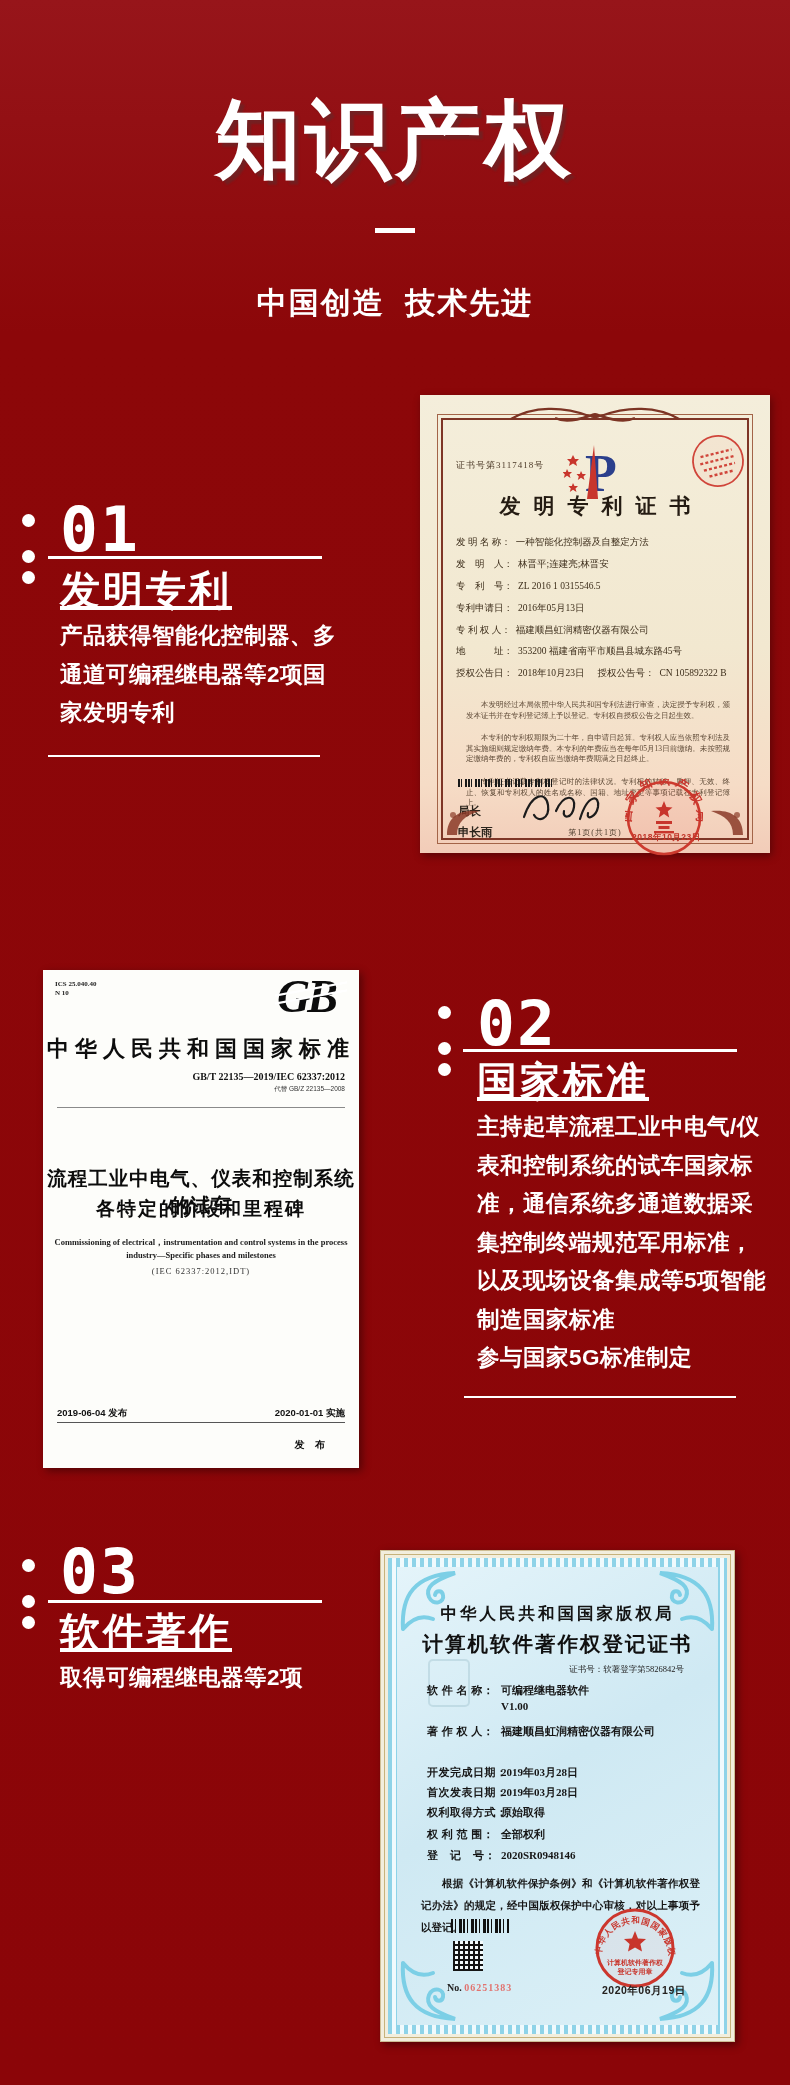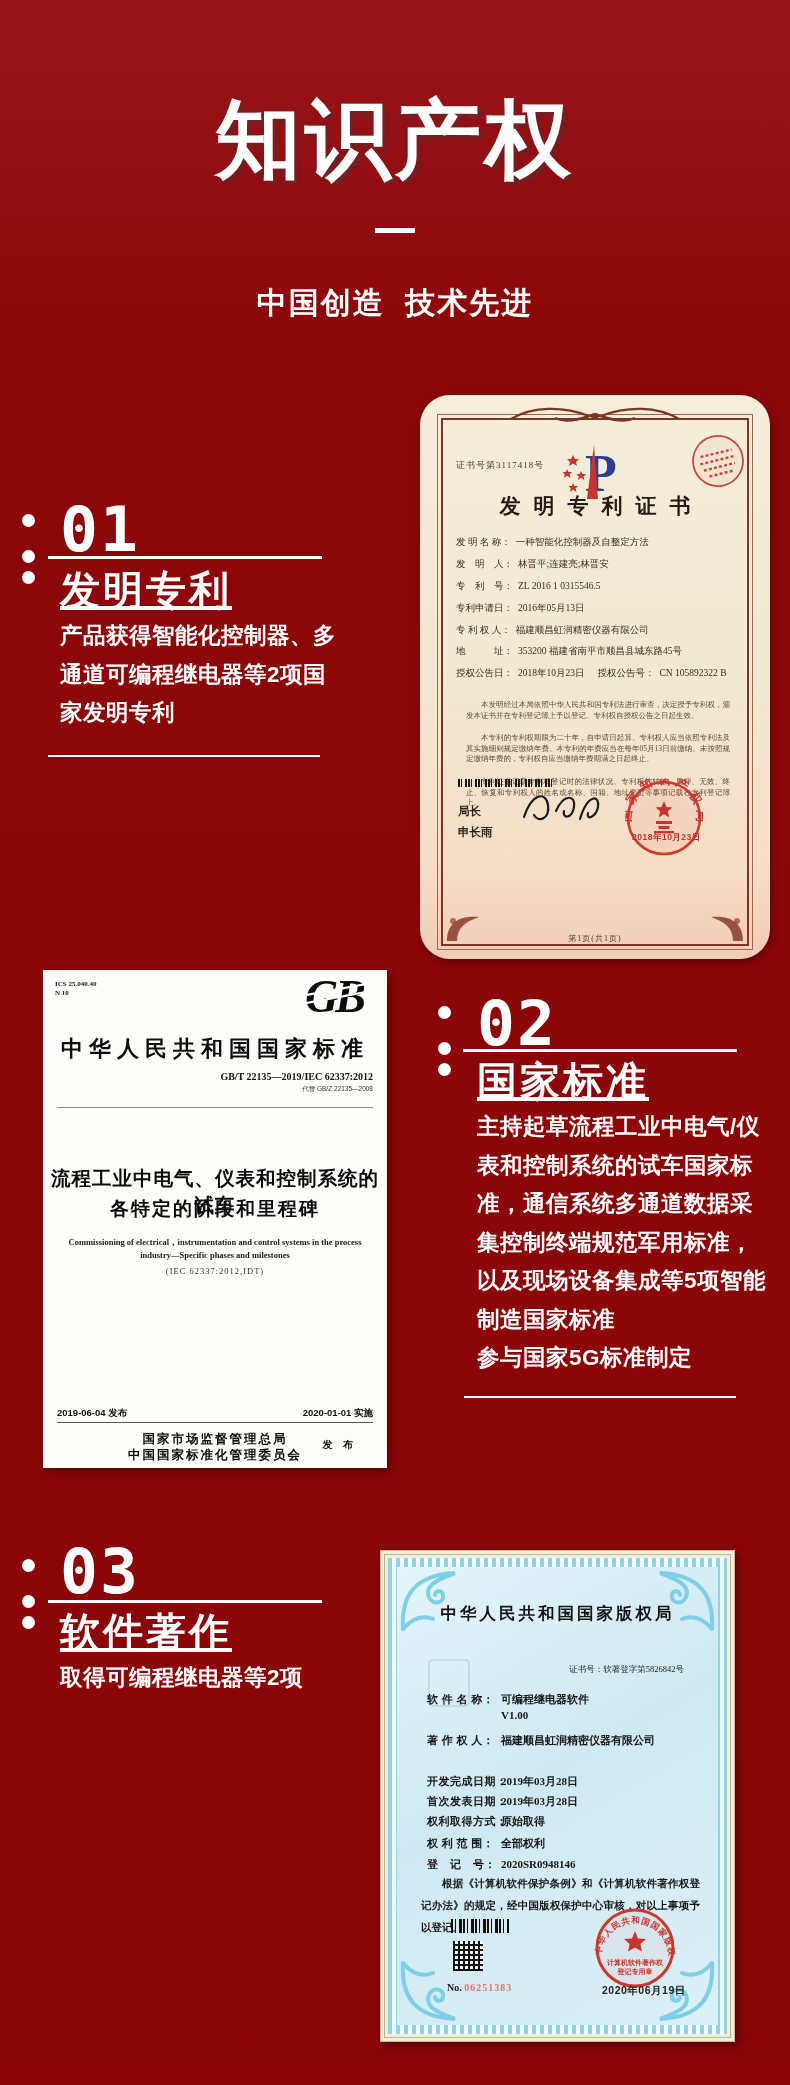--- a/index.html
+++ b/index.html
@@ -25,23 +25,23 @@
   .sec-head{position:absolute;font-size:40px;font-weight:800;letter-spacing:3px;line-height:1.1;text-decoration:underline;}
   .sec-desc{position:absolute;font-size:22.5px;line-height:38.5px;font-weight:600;letter-spacing:.5px;}
   #s1-dots{left:22px;top:514px;} #s2-dots{left:438px;top:1006px;} #s3-dots{left:22px;top:1559px;}
   #s1-num{left:60px;top:498px;} #s2-num{left:477px;top:992px;} #s3-num{left:60px;top:1540px;}
   #s1-rule{left:48px;top:556px;width:274px;} #s2-rule{left:463px;top:1049px;width:274px;}
   #s3-rule{left:48px;top:1600px;width:274px;}
   #s1-head{left:60px;top:568px;} #s2-head{left:477px;top:1059px;} #s3-head{left:60px;top:1610px;}
   #s1-desc{left:60px;top:617px;} #s2-desc{left:477px;top:1108px;} #s3-desc{left:60px;top:1659px;}
   #s1-close{left:48px;top:755px;width:272px;} #s2-close{left:464px;top:1396px;width:272px;}
   
-  .pat{position:absolute;left:420px;top:395px;width:350px;height:564px;
+  .pat{position:absolute;left:420px;top:395px;width:350px;height:458px;
     background:linear-gradient(180deg,#f4eedb 0%,#f2e8d0 55%,#f6dcc6 85%,#f2ccb8 100%);
-    box-shadow:2px 3px 8px rgba(0,0,0,.35);color:#41301d;border-radius:30px;}
+    box-shadow:2px 3px 8px rgba(0,0,0,.35);color:#41301d;}
   .pat-frame-out{position:absolute;inset:19px 17px 9px;border:1px solid #a36448;}
   .pat-frame-in{position:absolute;inset:23px 21px 13px;border:2px solid #7e3526;}
   .pat-orn{position:absolute;top:8px;left:50%;transform:translateX(-50%);}
   .pat-certno{position:absolute;left:36px;top:64px;font:9px "Liberation Serif",serif;
     color:#4a3826;letter-spacing:1px;}
   .pat-logo{position:absolute;left:143px;top:46px;}
   .pat-stamp1{position:absolute;right:24px;top:38px;transform:rotate(-14deg);}
   .pat-title{position:absolute;top:97px;left:0;width:100%;text-align:center;
     font-family:"Liberation Serif",serif;font-size:21px;font-weight:700;color:#241b12;
     letter-spacing:13px;text-indent:13px;}
@@ -61,21 +61,21 @@
     font-size:11.5px;font-weight:700;color:#2b241c;line-height:21px;}
   .pat-sign{position:absolute;left:96px;top:390px;}
   .pat-stamp2{position:absolute;left:205px;top:384px;}
   .pat-stampdate{position:absolute;left:212px;top:437px;font-size:8.5px;font-weight:700;
     color:#c23428;letter-spacing:.5px;}
   .pat-page{position:absolute;bottom:15px;left:0;width:100%;text-align:center;
     font:8px "Liberation Serif",serif;color:#4a3a2a;letter-spacing:1px;}
   .pat-corner{position:absolute;bottom:16px;}
   .pat-corner.left{left:25px;} .pat-corner.right{right:25px;transform:scaleX(-1);}
   
-  .gb{position:absolute;left:43px;top:970px;width:344px;height:498px;background:#fdfdfa;
+  .gb{position:absolute;left:43px;top:970px;width:316px;height:498px;background:#fdfdfa;
     color:#111;box-shadow:3px 3px 8px rgba(0,0,0,.4);}
   .gb-ics{position:absolute;left:12px;top:10px;font:700 7px "Liberation Serif",serif;line-height:9px;color:#222;}
   .gb-logo{position:absolute;right:12px;top:2px;}
   .gb-title{position:absolute;top:64px;left:0;width:100%;text-align:center;
     font-family:"Liberation Serif",serif;font-weight:700;font-size:22px;letter-spacing:6px;color:#0d0d0d;}
   .gb-stdno{position:absolute;right:14px;top:101px;font:700 10px "Liberation Serif",serif;color:#111;}
   .gb-replaces{position:absolute;right:14px;top:115px;font-size:6.5px;color:#333;}
   .gb-hr{position:absolute;left:14px;right:14px;top:137px;height:1px;background:#8a8a8a;}
   .gb-doct{position:absolute;left:0;width:100%;text-align:center;font-weight:700;color:#0c0c0c;}
   #gb-doct1{top:195px;font-size:19.5px;letter-spacing:1px;}
@@ -106,21 +106,21 @@
   .sw-corner.bl{left:18px;bottom:18px;transform:scaleY(-1);}
   .sw-corner.br{right:18px;bottom:18px;transform:scale(-1,-1);}
   .sw-authority{position:absolute;top:52px;left:0;width:100%;text-align:center;
     font:700 16.5px "Liberation Serif",serif;letter-spacing:3px;color:#141414;}
   .sw-title{position:absolute;top:79px;left:0;width:100%;text-align:center;
     font:700 20.5px "Liberation Serif",serif;letter-spacing:2px;color:#101010;}
   .sw-certno{position:absolute;top:113px;right:50px;font:8.5px "Liberation Serif",serif;color:#222;}
   .sw-watermark{position:absolute;left:47px;top:108px;width:38px;height:44px;
     border:2px solid rgba(150,185,198,.35);border-radius:5px;}
   .sw-row{position:absolute;left:46px;display:flex;font-family:"Liberation Serif",serif;
-    font-size:11px;line-height:12px;color:#161616;margin-top:9px;}
+    font-size:11px;line-height:12px;color:#161616;}
   .sw-lab{font-weight:700;white-space:pre;width:74px;flex:none;letter-spacing:.5px;}
   .sw-val{font-weight:700;}
   .sw-body{position:absolute;left:40px;right:34px;top:322px;
     font:600 10.5px "Liberation Serif",serif;line-height:22px;text-align:justify;
     text-indent:2em;color:#161616;}
   .sw-barcode{position:absolute;left:70px;top:368px;width:58px;height:14px;
     background:repeating-linear-gradient(90deg,#111 0 2px,transparent 2px 4px,
       #111 4px 5px,transparent 5px 8px,#111 8px 11px,transparent 11px 12px);}
   .sw-qr{position:absolute;left:72px;top:390px;width:30px;height:30px;background-color:#f4fbfd;
     background-image:repeating-linear-gradient(0deg,#151515 0 2px,transparent 2px 5px),
@@ -262,24 +262,20 @@
     <div class="gb-doct" id="gb-doct1">流程工业中电气、仪表和控制系统的试车</div>
     <div class="gb-doct" id="gb-doct2">各特定的阶段和里程碑</div>
     <div class="gb-en">
       <div>Commissioning of electrical，instrumentation and control systems in the process</div>
       <div>industry—Specific phases and milestones</div>
     </div>
     <div class="gb-iec">(IEC 62337:2012,IDT)</div>
     <div class="gb-issue">2019-06-04 发布</div>
     <div class="gb-impl">2020-01-01 实施</div>
     <div class="gb-hr2"></div>
-    <div class="gb-issuer">
-      <div>国家市场监督管理总局</div>
-      <div>中国国家标准化管理委员会</div>
-    </div>
     <div class="gb-fabu">发 布</div>
   </div>
 
   <div class="dots" id="s2-dots">
       <i></i>
       <i></i>
       <i></i>
     </div>
   <div class="sec-num" id="s2-num">02</div>
   <div class="rule3" id="s2-rule"></div>
@@ -317,20 +313,21 @@
     <svg class="sw-corner tr" width="64" height="64" viewBox="0 0 64 64">
       <path d="M4 60 C2 26,16 6,56 4 C34 12,26 18,30 28 C34 37,46 34,44 26 C43 21,37 21,36 26 M4 60 C14 48,24 46,34 50" stroke="#7ccfe6" stroke-width="4" fill="none" stroke-linecap="round"></path>
     </svg>
     <svg class="sw-corner bl" width="64" height="64" viewBox="0 0 64 64">
       <path d="M4 60 C2 26,16 6,56 4 C34 12,26 18,30 28 C34 37,46 34,44 26 C43 21,37 21,36 26 M4 60 C14 48,24 46,34 50" stroke="#7ccfe6" stroke-width="4" fill="none" stroke-linecap="round"></path>
     </svg>
     <svg class="sw-corner br" width="64" height="64" viewBox="0 0 64 64">
       <path d="M4 60 C2 26,16 6,56 4 C34 12,26 18,30 28 C34 37,46 34,44 26 C43 21,37 21,36 26 M4 60 C14 48,24 46,34 50" stroke="#7ccfe6" stroke-width="4" fill="none" stroke-linecap="round"></path>
     </svg>
     <div class="sw-authority">中华人民共和国国家版权局</div>
+    <div class="sw-title">计算机软件著作权登记证书</div>
     <div class="sw-certno">证书号：软著登字第5826842号</div>
     <div class="sw-watermark"></div>
     <div class="sw-row" style="top:133px">
       <span class="sw-lab">软 件 名 称：</span>
       <span class="sw-val">可编程继电器软件</span>
     </div>
     <div class="sw-row" style="top:149px">
       <span class="sw-lab"></span>
       <span class="sw-val">V1.00</span>
     </div>

